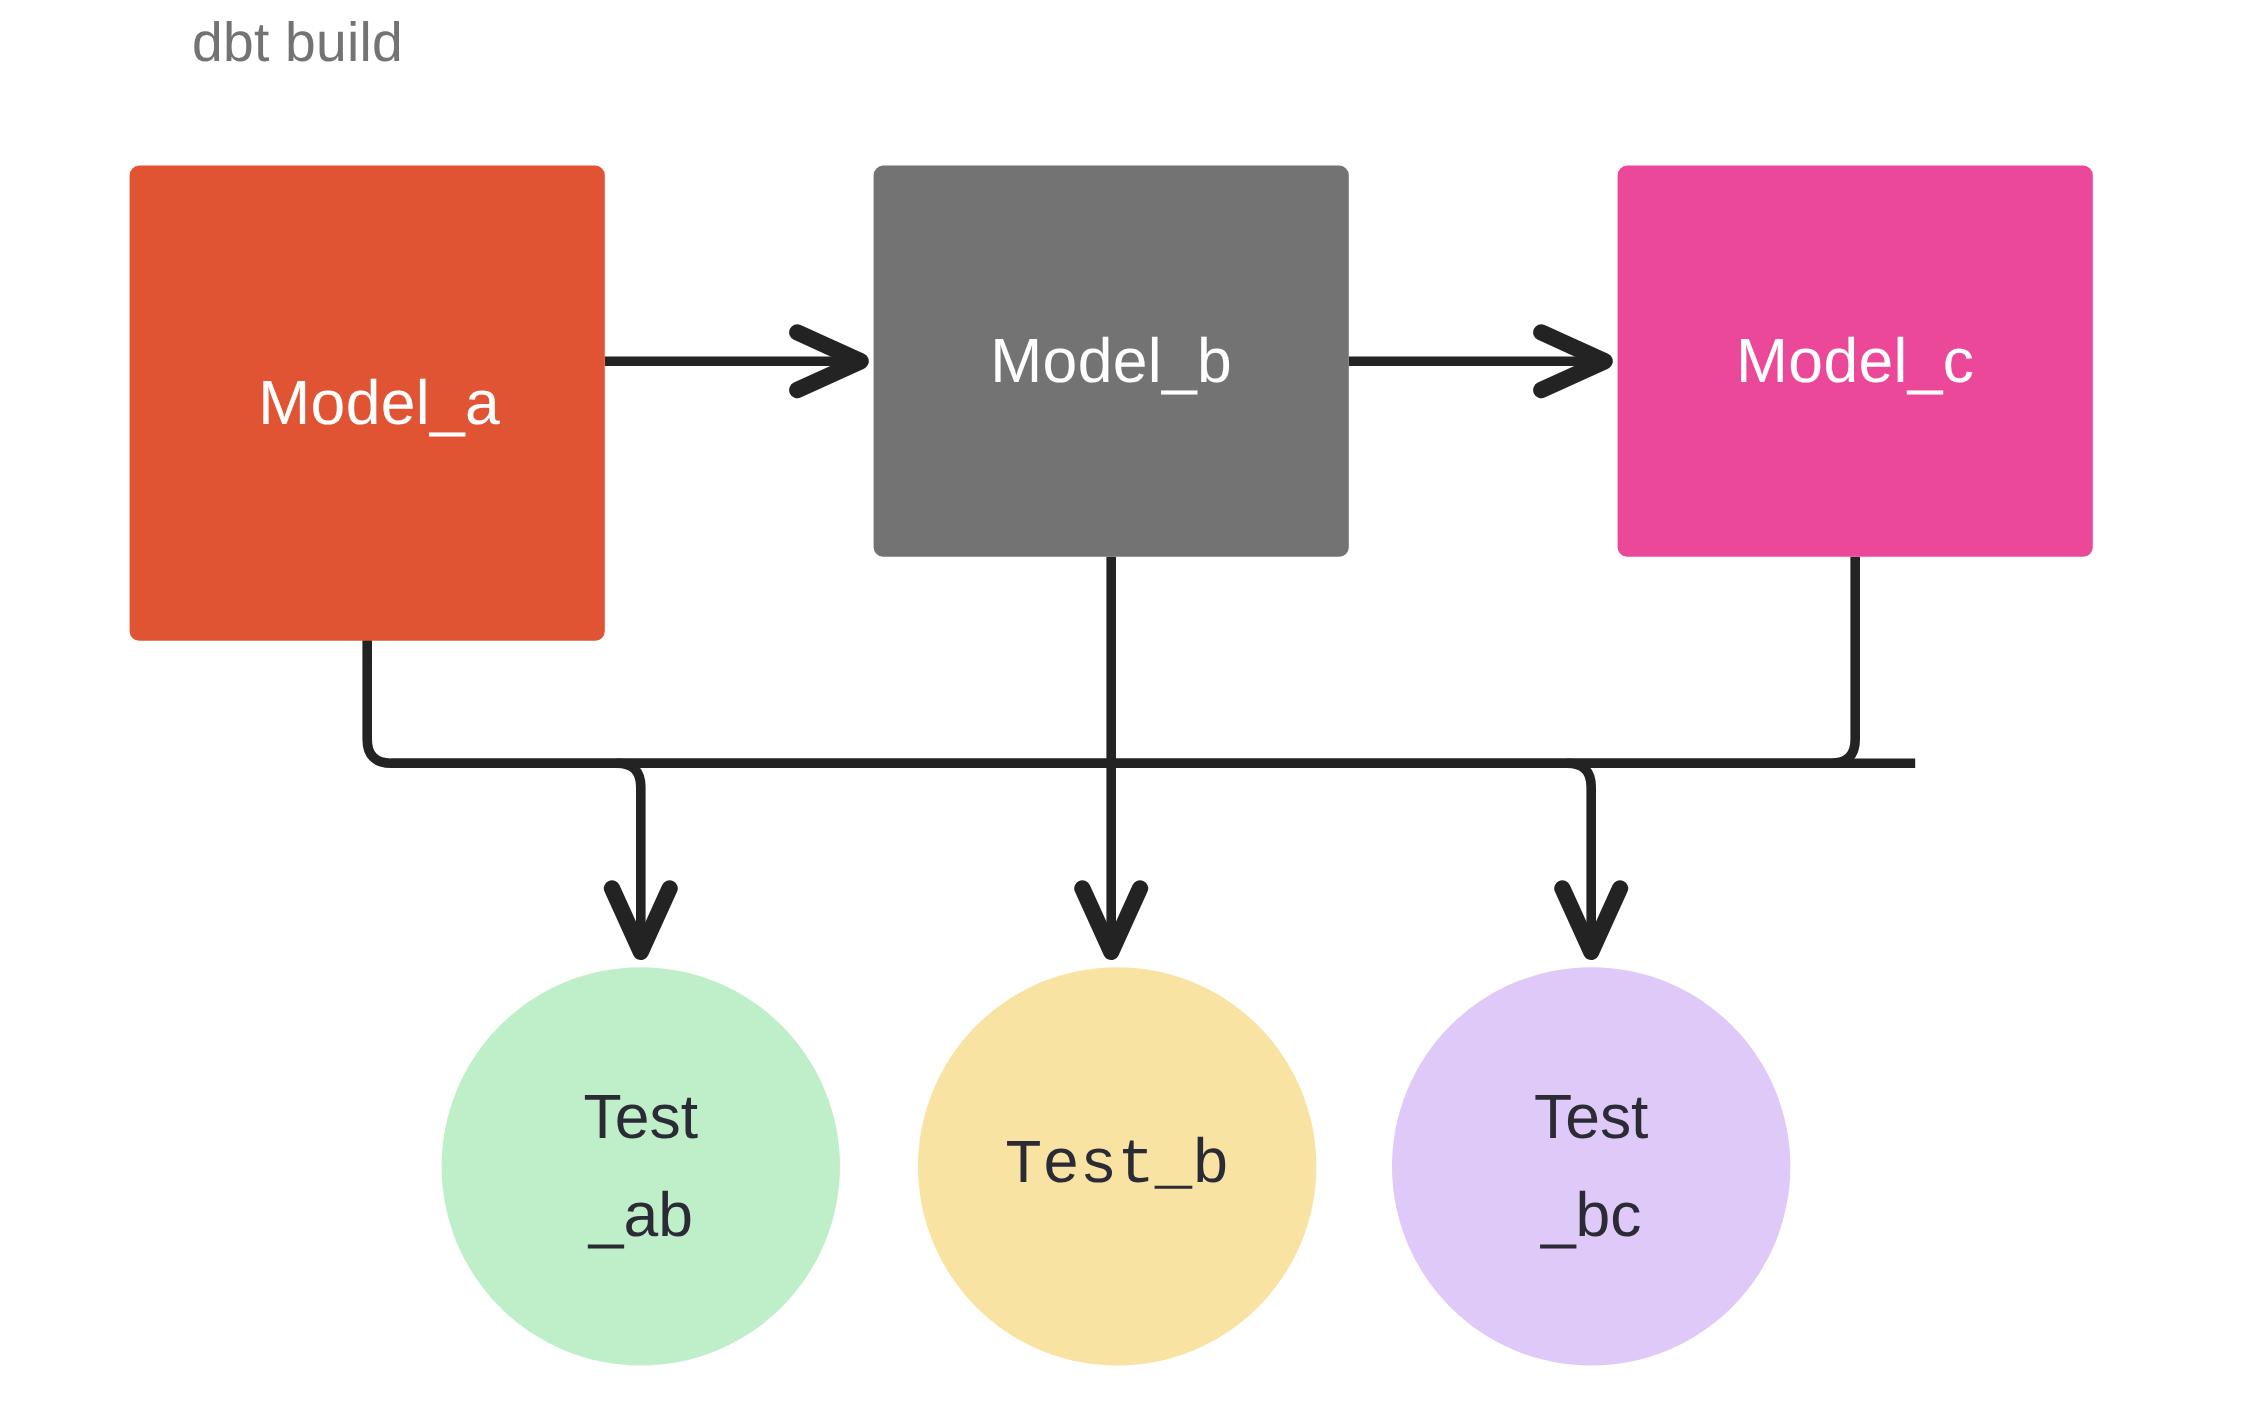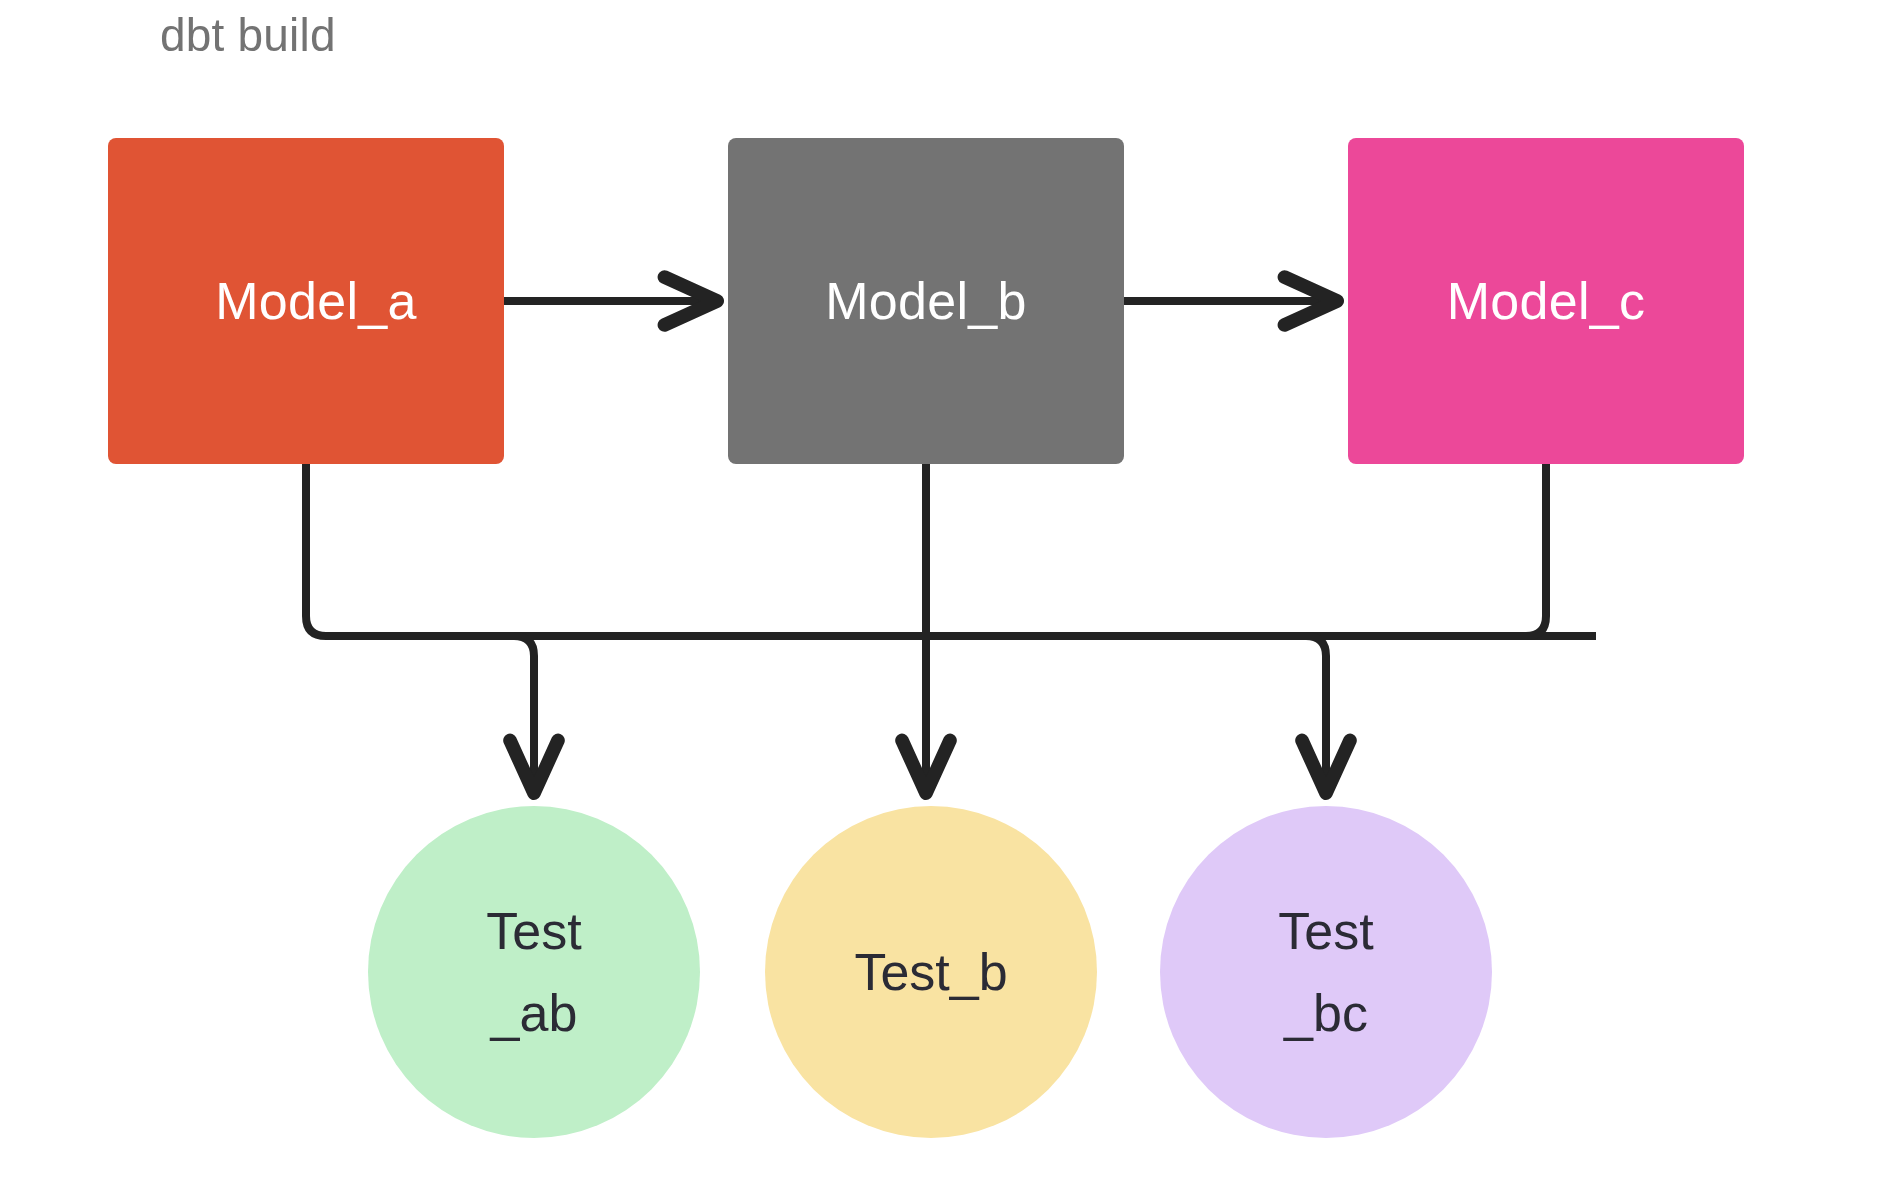--- a/index.html
+++ b/index.html
@@ -40,39 +40,39 @@
     position: absolute;
     border-radius: 8px;
     display: flex;
     align-items: center;
     justify-content: center;
     color: #ffffff;
     font-size: 52px;
     letter-spacing: 0.3px;
     box-sizing: border-box;
   }
-  .model-a { left: 108px; top: 138px; width: 396px; height: 326px; background: #e05434; padding-left: 20px; }
+  .model-a { left: 108px; top: 138px; width: 396px; height: 396px; background: #e05434; padding-left: 20px; }
   .model-b { left: 728px; top: 138px; width: 396px; height: 326px; background: #737373; }
   .model-c { left: 1348px; top: 138px; width: 396px; height: 326px; background: #ec4899; }
 
   .test-node {
     position: absolute;
     border-radius: 50%;
     display: flex;
     flex-direction: column;
     align-items: center;
     justify-content: center;
     color: #2b2b35;
     font-size: 52px;
     line-height: 1.58;
     text-align: center;
     box-sizing: border-box;
   }
   .test-ab { left: 368px; top: 806px; width: 332px; height: 332px; background: #bfefc8; }
-  .test-b  { left: 765px; top: 806px; width: 332px; height: 332px; background: #f9e3a2; }
+  .test-b  { left: 765px; top: 806px; width: 332px; height: 332px; background: #f9e3a2; font-family: Liberation Mono, monospace; }
   .test-bc { left: 1160px; top: 806px; width: 332px; height: 332px; background: #dfc9f8; }
 
   .test-line { display: block; }
 </style>
 </head>
 <body>
 
 <div id="canvas">
 
   <div class="diagram-title">dbt build</div>

